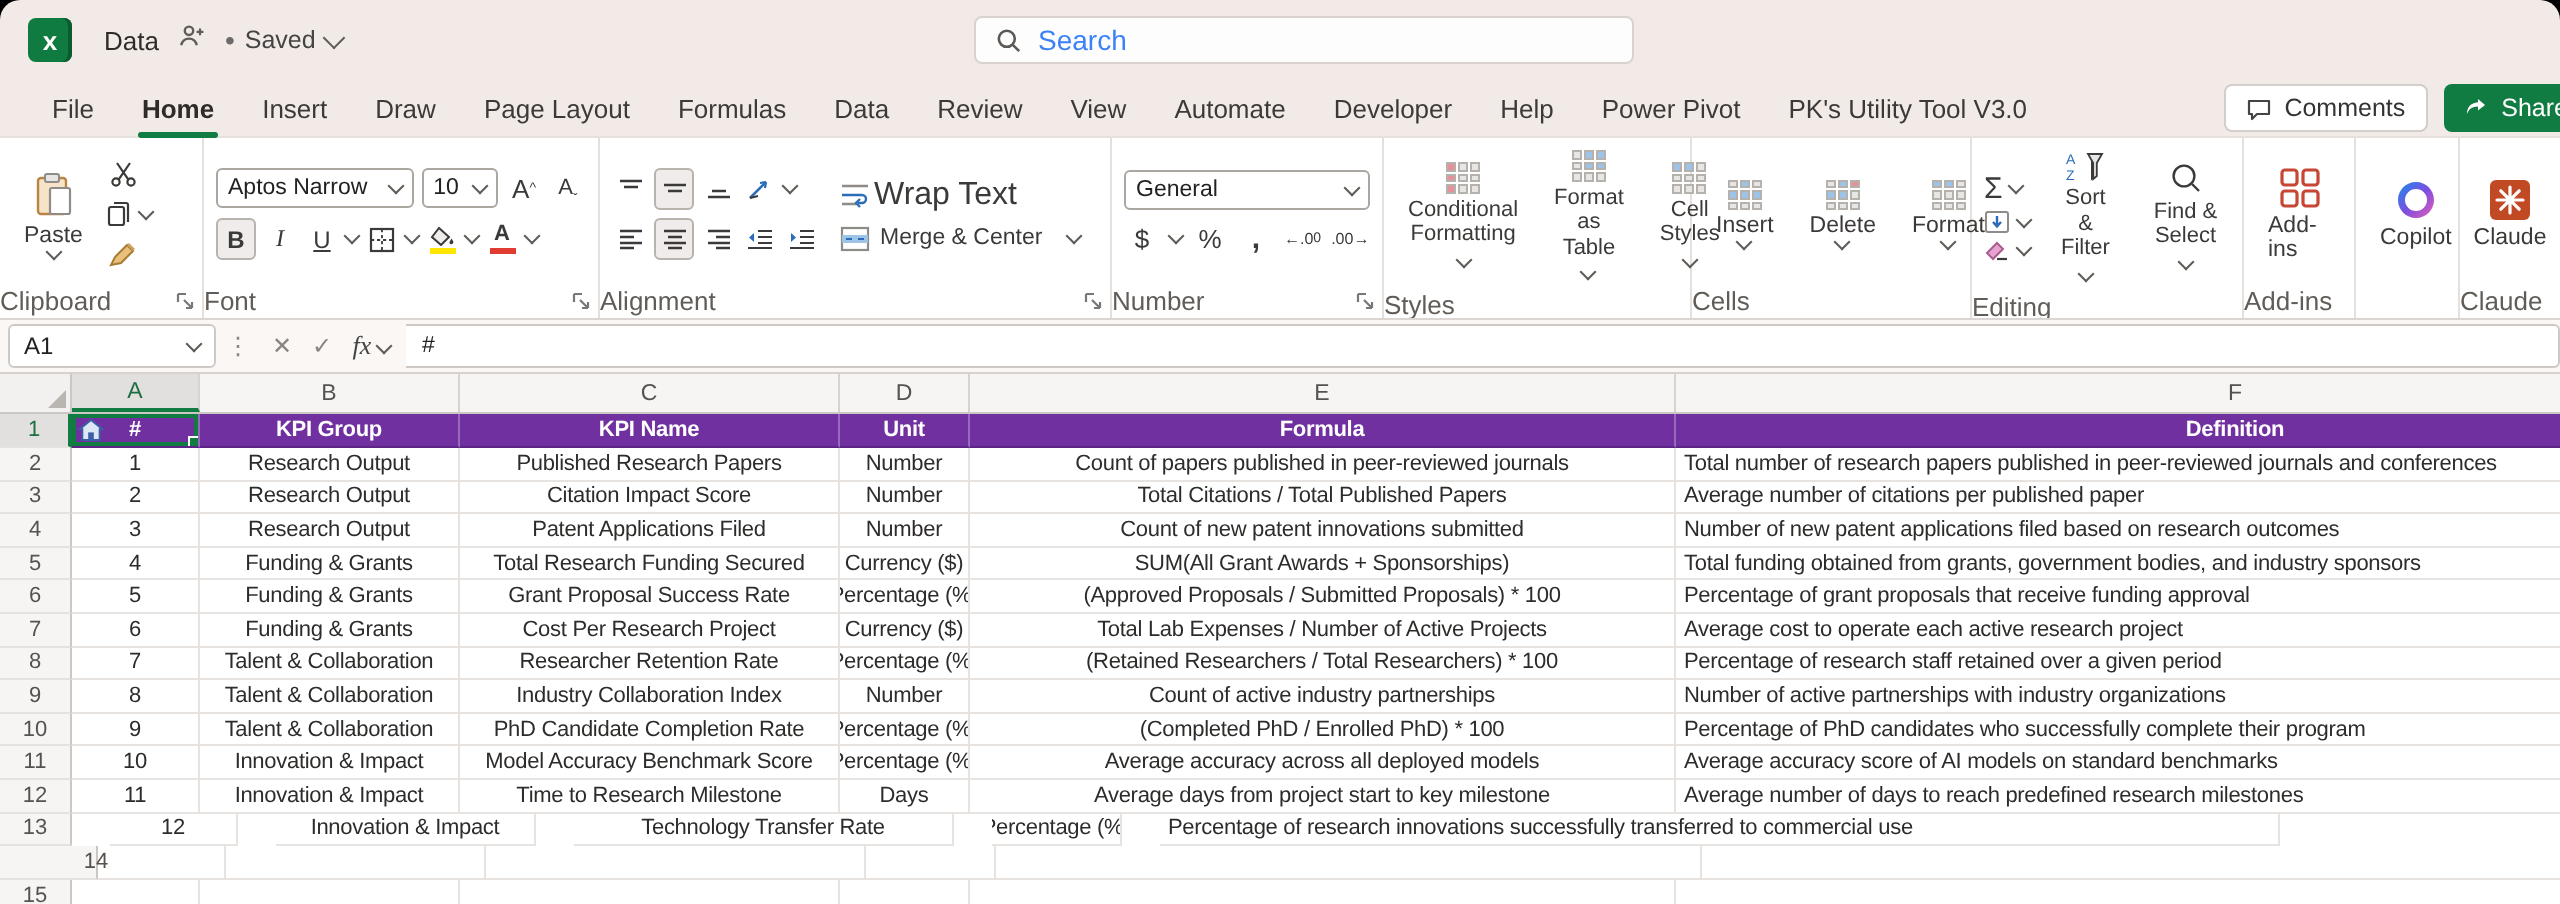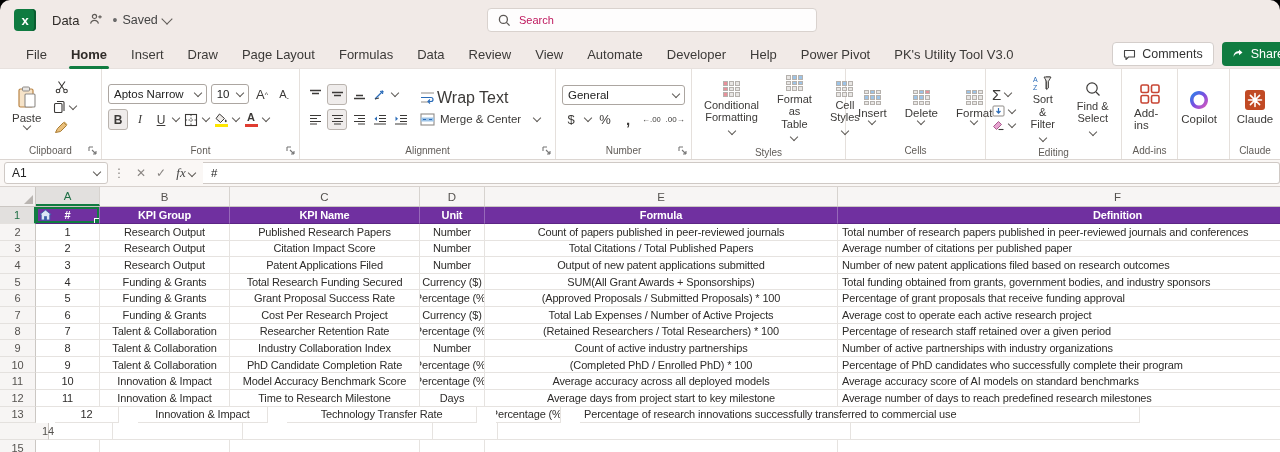--- a/index.html
+++ b/index.html
@@ -11,21 +11,21 @@
   .excel-icon{width:22px;height:22px;border-radius:4px;background:#0f7b41;position:relative;box-shadow:inset -2px 0 0 #0a5c30;}
   .excel-icon span{position:absolute;inset:0;display:flex;align-items:center;justify-content:center;color:#fff;font-weight:bold;font-size:13px;}
   .doc-title{font-size:13px;color:#2f2b28;margin-left:8px;}
   .people-ico{margin-left:2px;}
   .saved-group{display:flex;align-items:center;gap:5px;font-size:12.5px;color:#444;}
   .dot{color:#6b6b6b;font-size:14px;line-height:1;}
   .chev{width:7px;height:7px;border-right:1.4px solid #5f5b57;border-bottom:1.4px solid #5f5b57;transform:rotate(45deg);display:inline-block;margin-top:-3px;}
   .chev.sm{width:5px;height:5px;}
   .searchbox{position:absolute;left:487px;top:8px;width:330px;height:24px;background:#fefdfd;
     border:1px solid #d9d2ce;border-radius:4px;display:flex;align-items:center;gap:8px;padding:0 10px;box-sizing:border-box;}
-  .searchbox .ph{font-size:11px;color:#be185d;}
+  .searchbox .ph{font-size:14px;color:#3b82f6;}
   .tb-right{position:absolute;right:0;top:0;height:40px;display:flex;align-items:center;gap:26px;padding-right:14px;}
   .avatar{width:26px;height:26px;border-radius:50%;background:#6d8a88;color:#fff;font-size:10px;font-weight:bold;
     display:flex;align-items:center;justify-content:center;}
   .winbtn{width:14px;height:14px;display:flex;align-items:center;justify-content:center;color:#444;}
   
   .menubar{height:28px;display:flex;align-items:center;padding-left:14px;position:relative;}
   .tabs{display:flex;gap:0;align-items:center;}
   .tab{font-size:13px;color:#3c3a38;padding:4px 12px;position:relative;cursor:default;white-space:nowrap;}
   .tab.active{font-weight:bold;color:#2f2b28;}
   .tab.active::after{content:"";position:absolute;left:10px;right:10px;bottom:-3px;height:3px;border-radius:2px;background:#107c41;}
@@ -33,21 +33,21 @@
   .comments-btn{display:flex;align-items:center;gap:6px;background:#fff;border:1px solid #d4cecb;border-radius:4px;
     height:22px;padding:0 10px;font-size:12.5px;color:#333;}
   .share-btn{display:flex;align-items:center;gap:6px;background:#107c41;border-radius:4px 0 0 4px;height:24px;
     padding:0 14px 0 10px;font-size:12.5px;color:#fff;margin-right:-18px;}
   
   .ribbon{height:90px;background:#fff;border-top:1px solid #e7e1de;border-bottom:1px solid #dcd6d2;
     display:flex;align-items:stretch;overflow:hidden;}
   .rgroup{position:relative;border-right:1px solid #e5e0dc;box-sizing:border-box;flex:0 0 auto;
     display:flex;flex-direction:column;}
   .rg-body{flex:1;display:flex;align-items:center;padding:4px 6px 0 6px;gap:6px;}
-  .rg-label{height:18px;font-size:10px;color:#605c58;display:flex;align-items:center;justify-content:center;position:relative;}
+  .rg-label{height:18px;font-size:13px;color:#605c58;display:flex;align-items:center;position:relative;}
   .launcher{position:absolute;right:4px;bottom:4px;width:9px;height:9px;}
   .bigbtn{display:flex;flex-direction:column;align-items:center;font-size:11.5px;color:#3c3a38;gap:2px;padding:2px 6px;}
   .smallico{width:17px;height:17px;display:flex;align-items:center;justify-content:center;}
   .vcol{display:flex;flex-direction:column;justify-content:center;gap:4px;}
   .hrow{display:flex;align-items:center;gap:4px;}
   .combo{border:1px solid #aca6a1;border-radius:3px;background:#fff;height:20px;display:flex;align-items:center;
     justify-content:space-between;font-size:11.5px;color:#222;padding:0 5px;box-sizing:border-box;}
   .tbtn{min-width:18px;height:19px;display:flex;align-items:center;justify-content:center;font-size:12px;color:#3c3a38;border-radius:3px;}
   .tbtn.boxed{border:1px solid #b9b3ae;background:#efeceb;}
   .clrbar{display:flex;flex-direction:column;align-items:center;line-height:1;}
@@ -527,21 +527,21 @@
             </svg>
           <span>Add-ins</span>
         </div>
       </div>
       <div class="rg-label">
           <span>Add-ins</span>
         </div>
     </div>
 
     <div class="rgroup" style="width:52px">
-      <div class="rg-body" style="justify-content:flex-end">
+      <div class="rg-body" style="justify-content:flex-start">
         <div class="bigbtn">
           <svg width="22" height="22" viewBox="0 0 22 22">
               <defs>
                 <linearGradient id="cop" x1="0" y1="0" x2="1" y2="1">
                   <stop offset="0" stop-color="#1b8ceb"></stop>
                   <stop offset="0.5" stop-color="#7a4fe0"></stop>
                   <stop offset="1" stop-color="#e85bb6"></stop>
                 </linearGradient>
               </defs>
               <path d="M11 2c5 0 9 4 9 9s-4 9-9 9-9-4-9-9 4-9 9-9zm0 3.5A5.5 5.5 0 1 0 16.5 11 5.5 5.5 0 0 0 11 5.5z" fill="url(#cop)"></path>
@@ -628,21 +628,21 @@
           <div class="cell" style="width: 65px;">Number</div>
           <div class="cell" style="width: 353px;">Total Citations / Total Published Papers</div>
           <div class="cell left" style="width: 560px;">Average number of citations per published paper</div>
         </div>
         <div class="grow" style="height: 16.6px;">
           <div class="rowhdr" style="width: 36px;">4</div>
           <div class="cell" style="width: 64px;">3</div>
           <div class="cell" style="width: 130px;">Research Output</div>
           <div class="cell" style="width: 190px;">Patent Applications Filed</div>
           <div class="cell" style="width: 65px;">Number</div>
-          <div class="cell" style="width: 353px;">Output of new patent applications submitted</div>
+          <div class="cell" style="width: 353px;">Count of new patent innovations submitted</div>
           <div class="cell left" style="width: 560px;">Number of new patent applications filed based on research outcomes</div>
         </div>
         <div class="grow" style="height: 16.6px;">
           <div class="rowhdr" style="width: 36px;">5</div>
           <div class="cell" style="width: 64px;">4</div>
           <div class="cell" style="width: 130px;">Funding &amp; Grants</div>
           <div class="cell" style="width: 190px;">Total Research Funding Secured</div>
           <div class="cell" style="width: 65px;">Currency ($)</div>
           <div class="cell" style="width: 353px;">SUM(All Grant Awards + Sponsorships)</div>
           <div class="cell left" style="width: 560px;">Total funding obtained from grants, government bodies, and industry sponsors</div>

